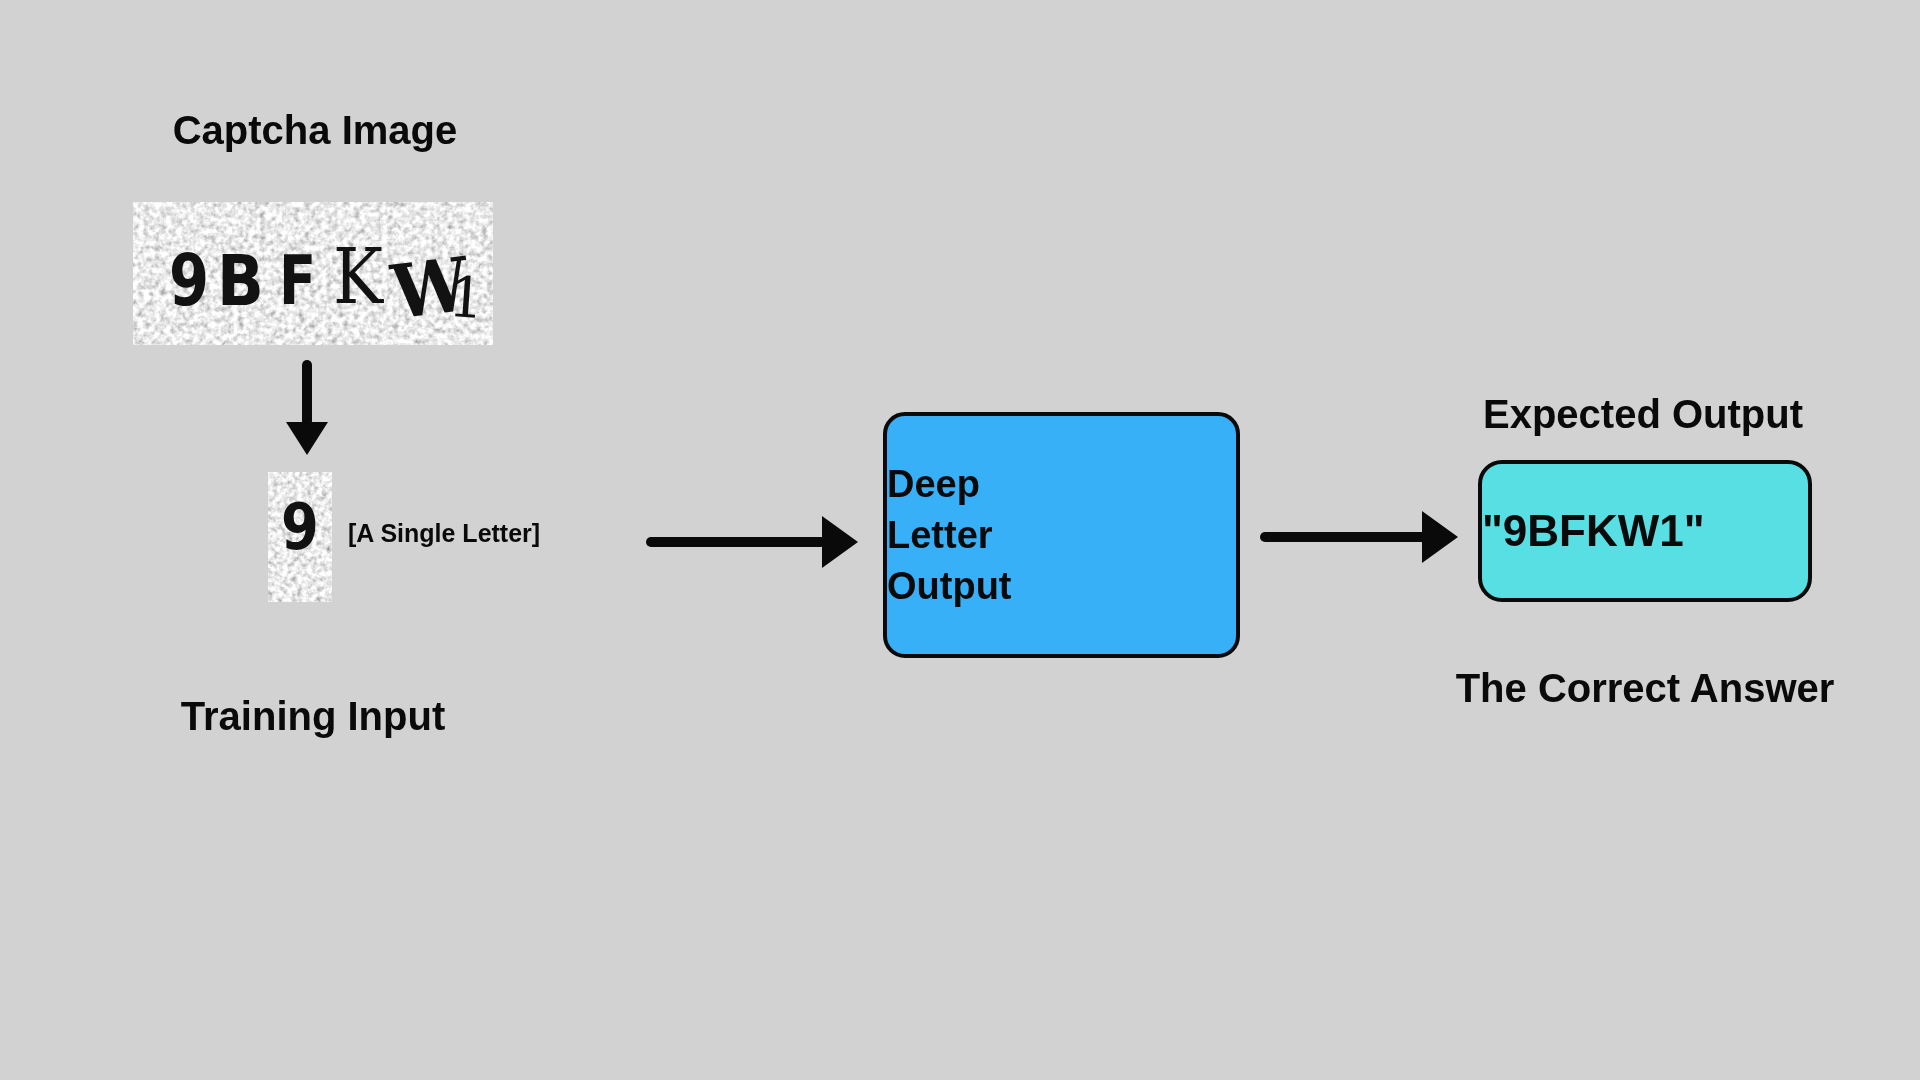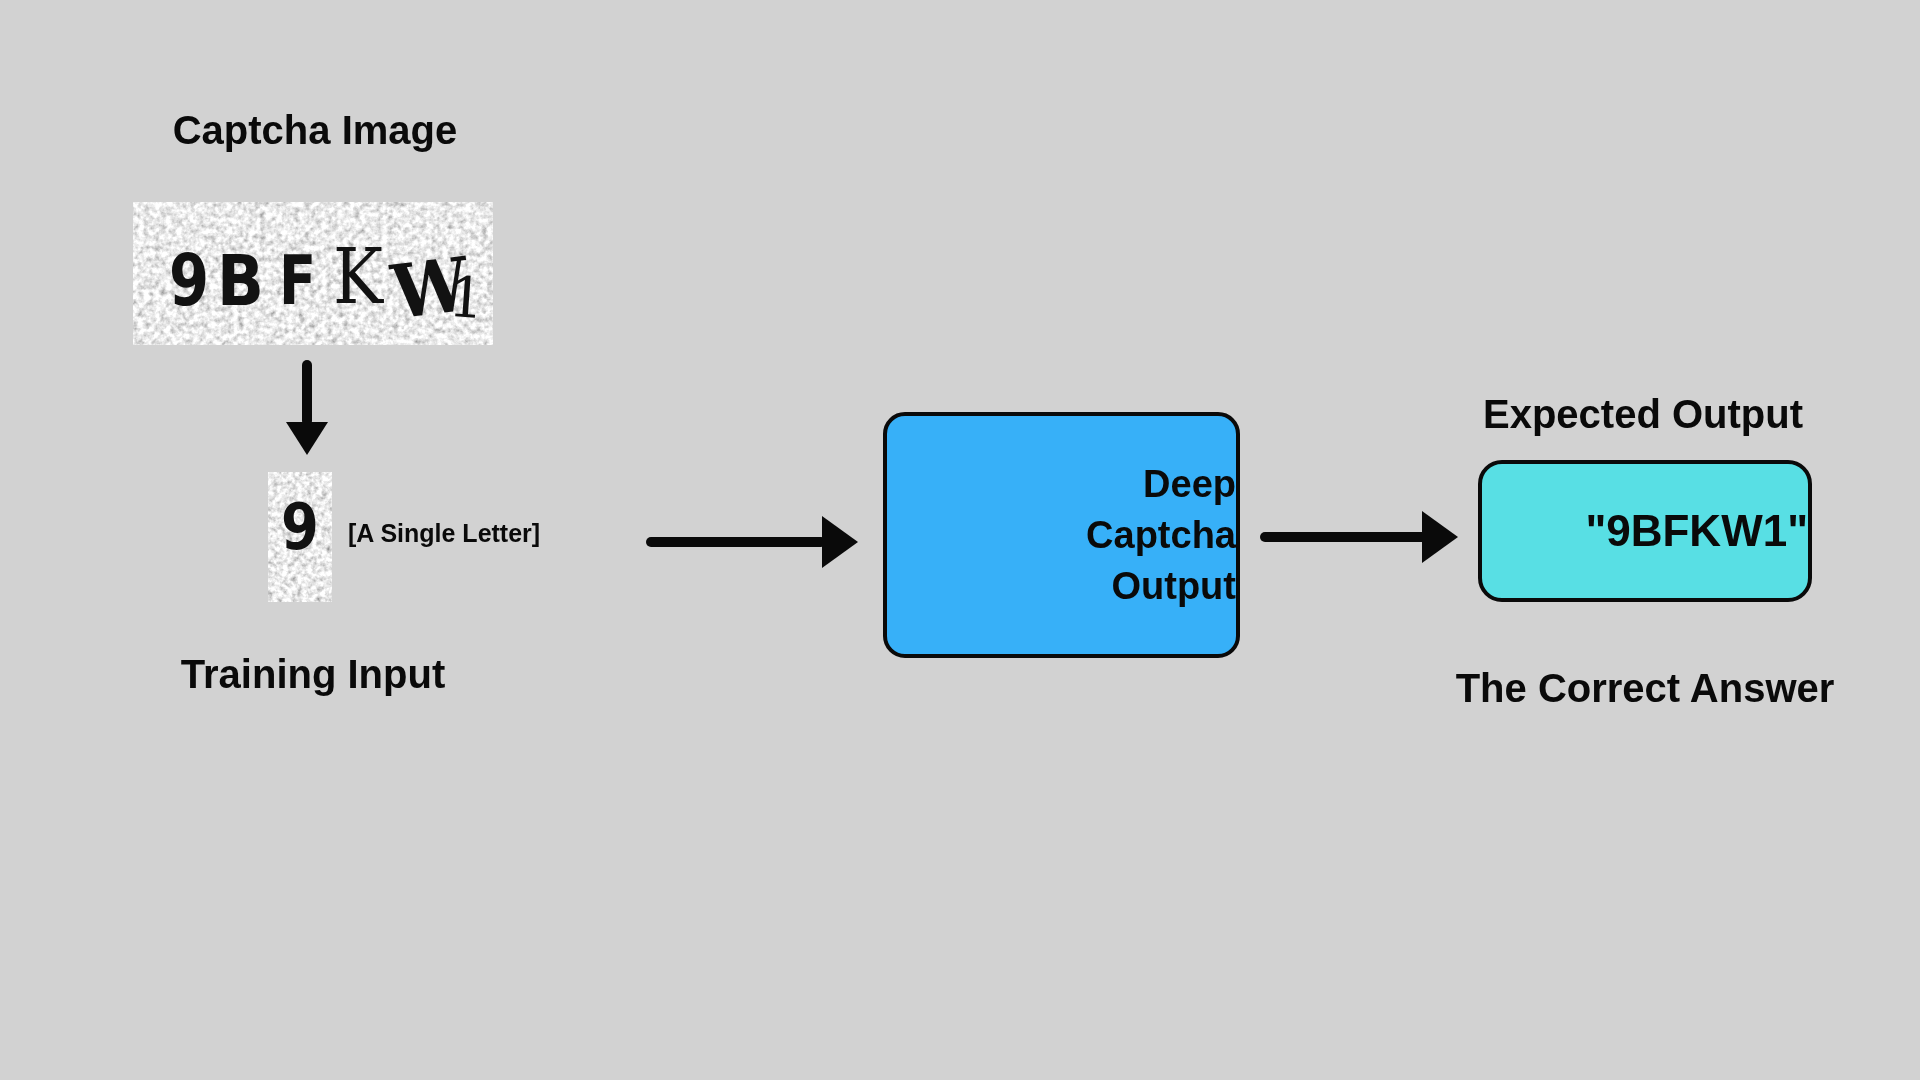--- a/index.html
+++ b/index.html
@@ -21,21 +21,21 @@
   .label {
     position: absolute;
     font-weight: 700;
     font-size: 40px;
     line-height: 1.1;
     white-space: nowrap;
     color: var(--text, #0a0a0a);
   }
   .label.centered { transform: translateX(-50%); text-align: center; }
   .captcha-label   { left: 315px;  top: 108px; }
-  .training-label  { left: 313px;  top: 652px; }
+  .training-label  { left: 313px;  top: 694px; }
   .expected-label  { left: 1643px; top: 348px; margin-top: 44px; }
   .correct-label   { left: 1645px; top: 666px; }
   .single-letter-label {
     left: 348px; top: 520px;
     font-size: 25px;
   }
 
   
   .noisy {
     position: absolute;
@@ -108,21 +108,21 @@
   .arrow-2 .stem { width: 168px; }
   .arrow-2 .head { left: 162px; }
 
   
   .flowbox {
     position: absolute;
     border: 4px solid var(--box-border, #0a0a0a);
     box-sizing: border-box;
     display: flex;
     flex-direction: column;
-    align-items: flex-end;
+    align-items: flex-start;
     justify-content: center;
     text-align: center;
   }
   .network-box {
     left: 883px; top: 412px;
     width: 357px; height: 246px;
     background: var(--network-box-fill, #37b0f8);
     border-radius: 22px;
   }
   .network-box .box-line {
@@ -200,21 +200,21 @@
 
   <div class="label centered training-label">Training Input</div>
 
   <div class="arrow arrow-right arrow-1">
     <div class="stem"></div>
     <div class="head"></div>
   </div>
 
   <div class="flowbox network-box">
     <div class="box-line">Deep</div>
-    <div class="box-line">Captcha</div>
+    <div class="box-line">Letter</div>
     <div class="box-line">Output</div>
   </div>
 
   <div class="arrow arrow-right arrow-2">
     <div class="stem"></div>
     <div class="head"></div>
   </div>
 
   <div class="label centered expected-label">Expected Output</div>
 

